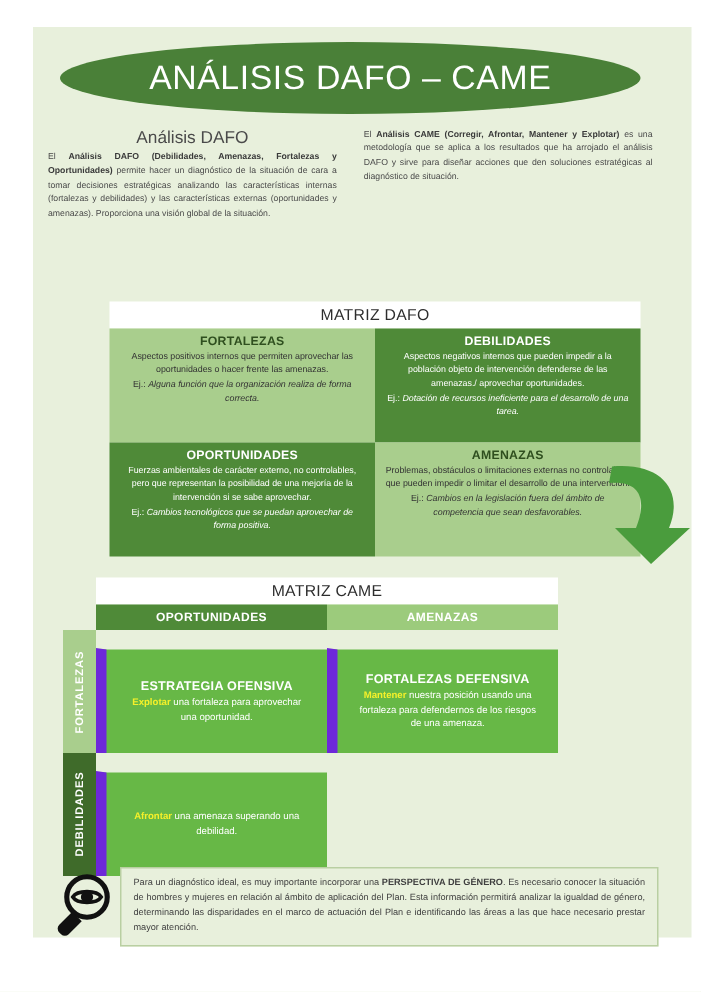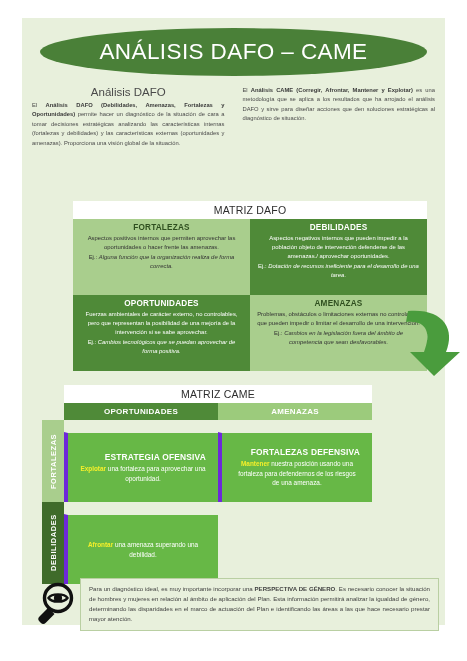--- a/index.html
+++ b/index.html
@@ -16,20 +16,21 @@
     color: #3c3c3c;
   }
 
   .page {
     position: absolute;
     left: 22px;
     top: 18px;
     width: 423px;
     height: 607px;
     background: #e8f0dc;
+    padding-left: 16px;
   }
 
   
   .banner-wrap {
     position: absolute;
     left: 0;
     top: 10px;
     width: 423px;
     height: 48px;
   }
@@ -178,25 +179,25 @@
     color: #ffffff;
     letter-spacing: 0.6px;
     writing-mode: vertical-rl;
     transform: rotate(180deg);
   }
   .came-rowhead.light { background: #a9ce8d; }
   .came-rowhead.dark  { background: #3f6b2a; }
 
   .came-cell {
     background: #67b846;
-    border-left: 4px solid #6d28d9;
+    border-left: 7px solid #6d28d9;
     border-top: 1px solid #e8f0dc;
     display: flex;
     flex-direction: column;
-    align-items: flex-end;
+    align-items: center;
     justify-content: center;
     text-align: center;
     padding: 4px 12px;
     box-sizing: border-box;
     margin-top: 12px;
   }
   .came-cell .st {
     font-size: 8.4px;
     font-weight: 700;
     color: #ffffff;

